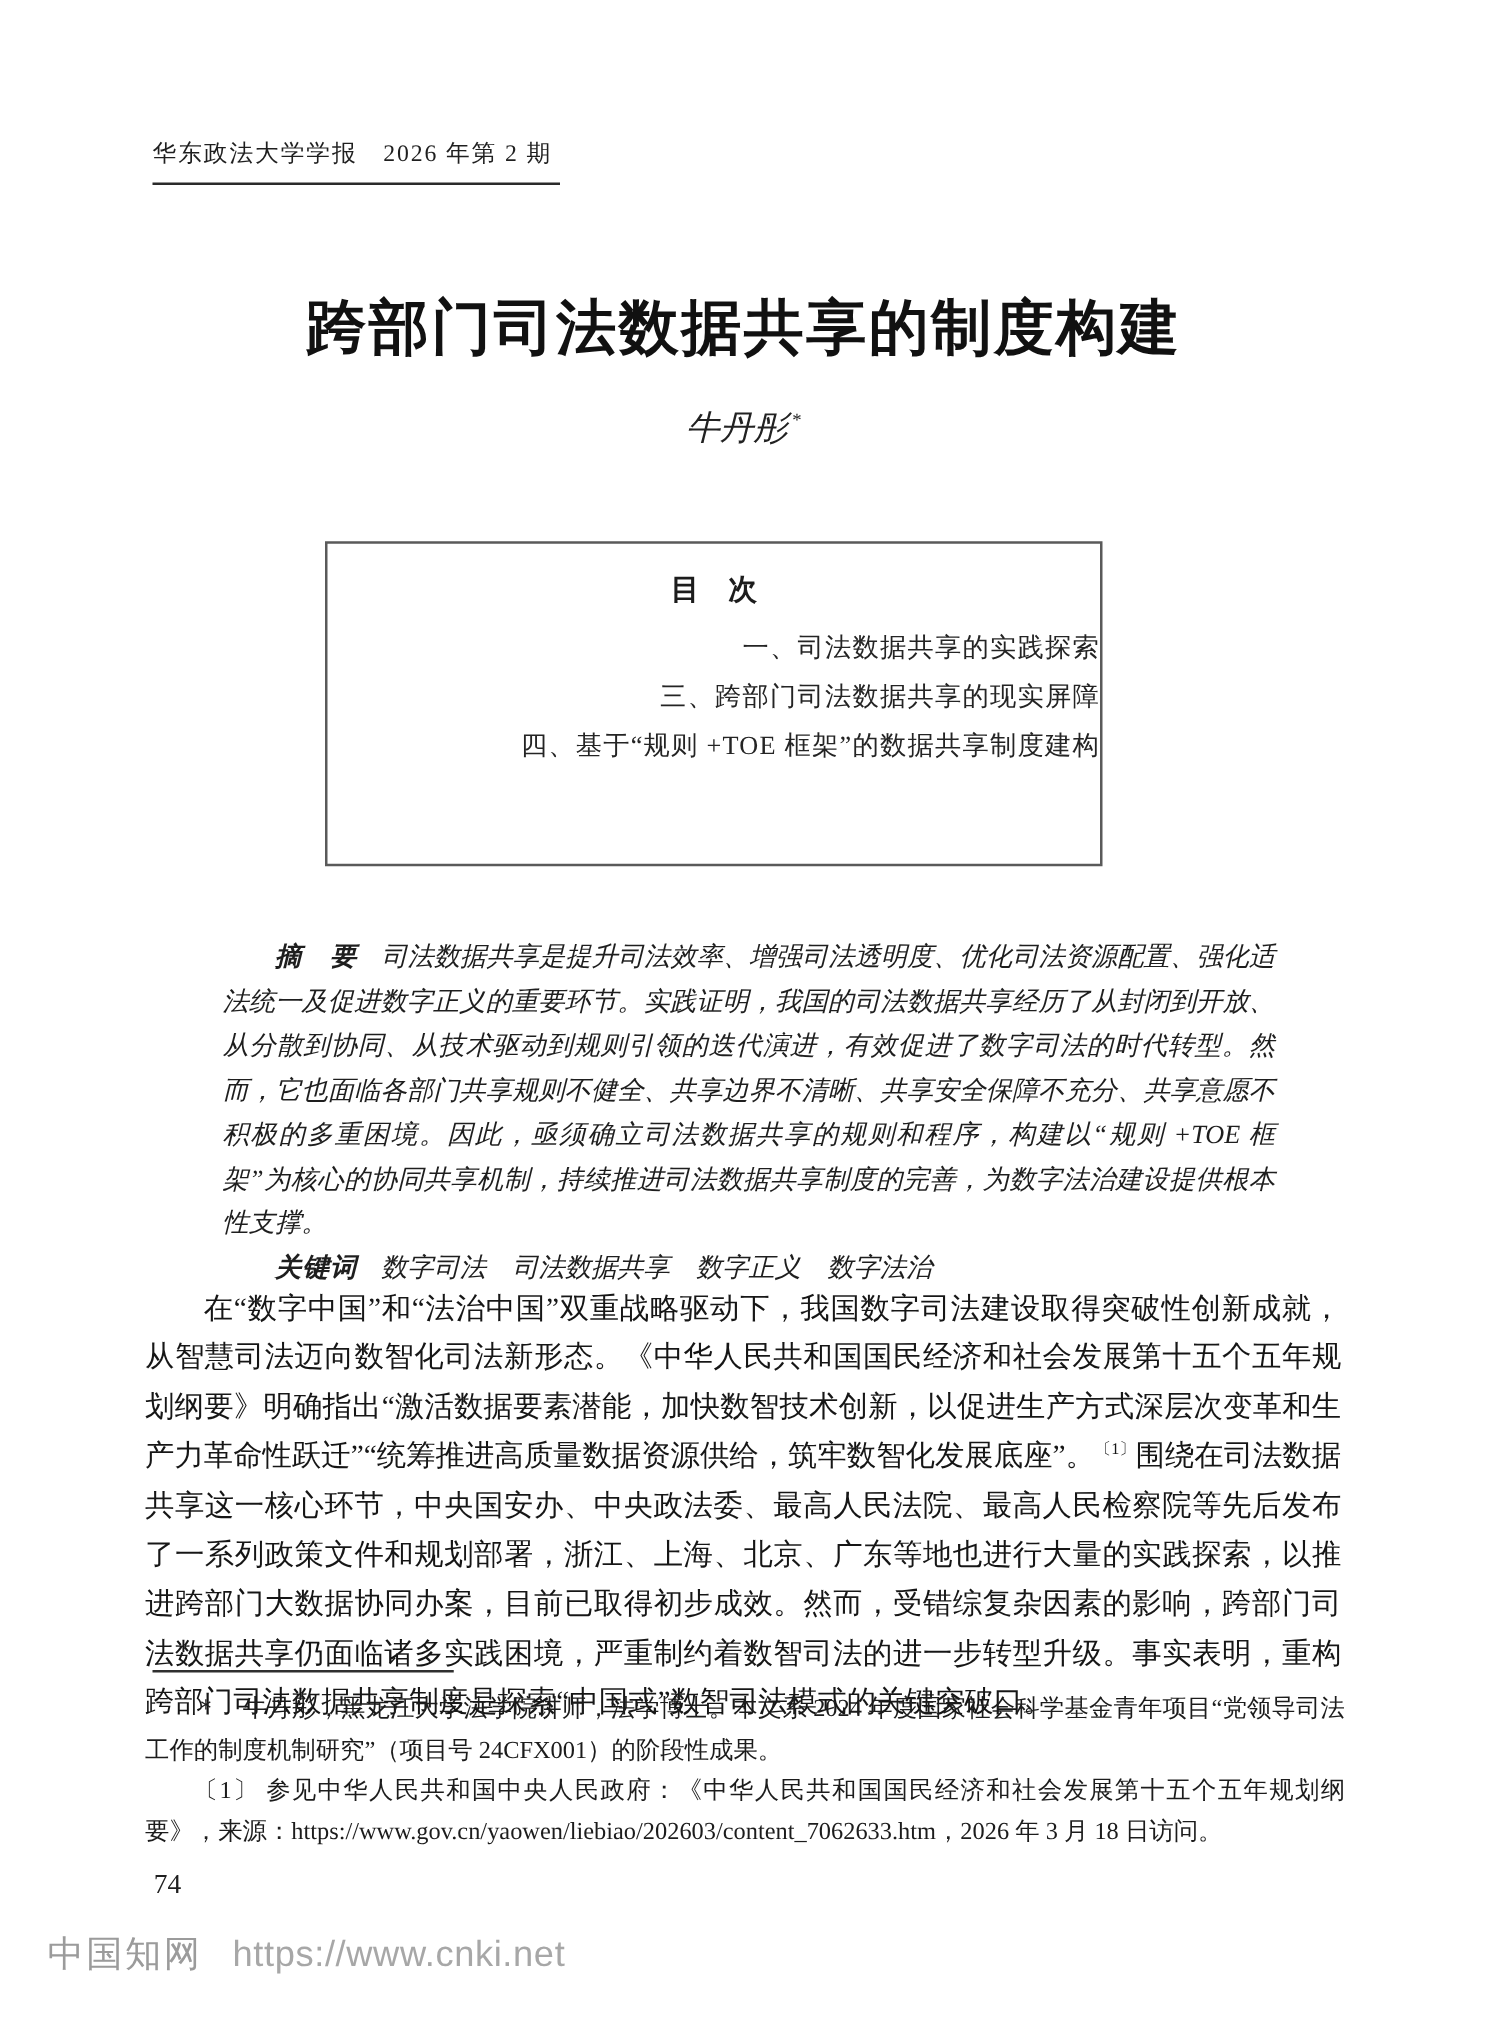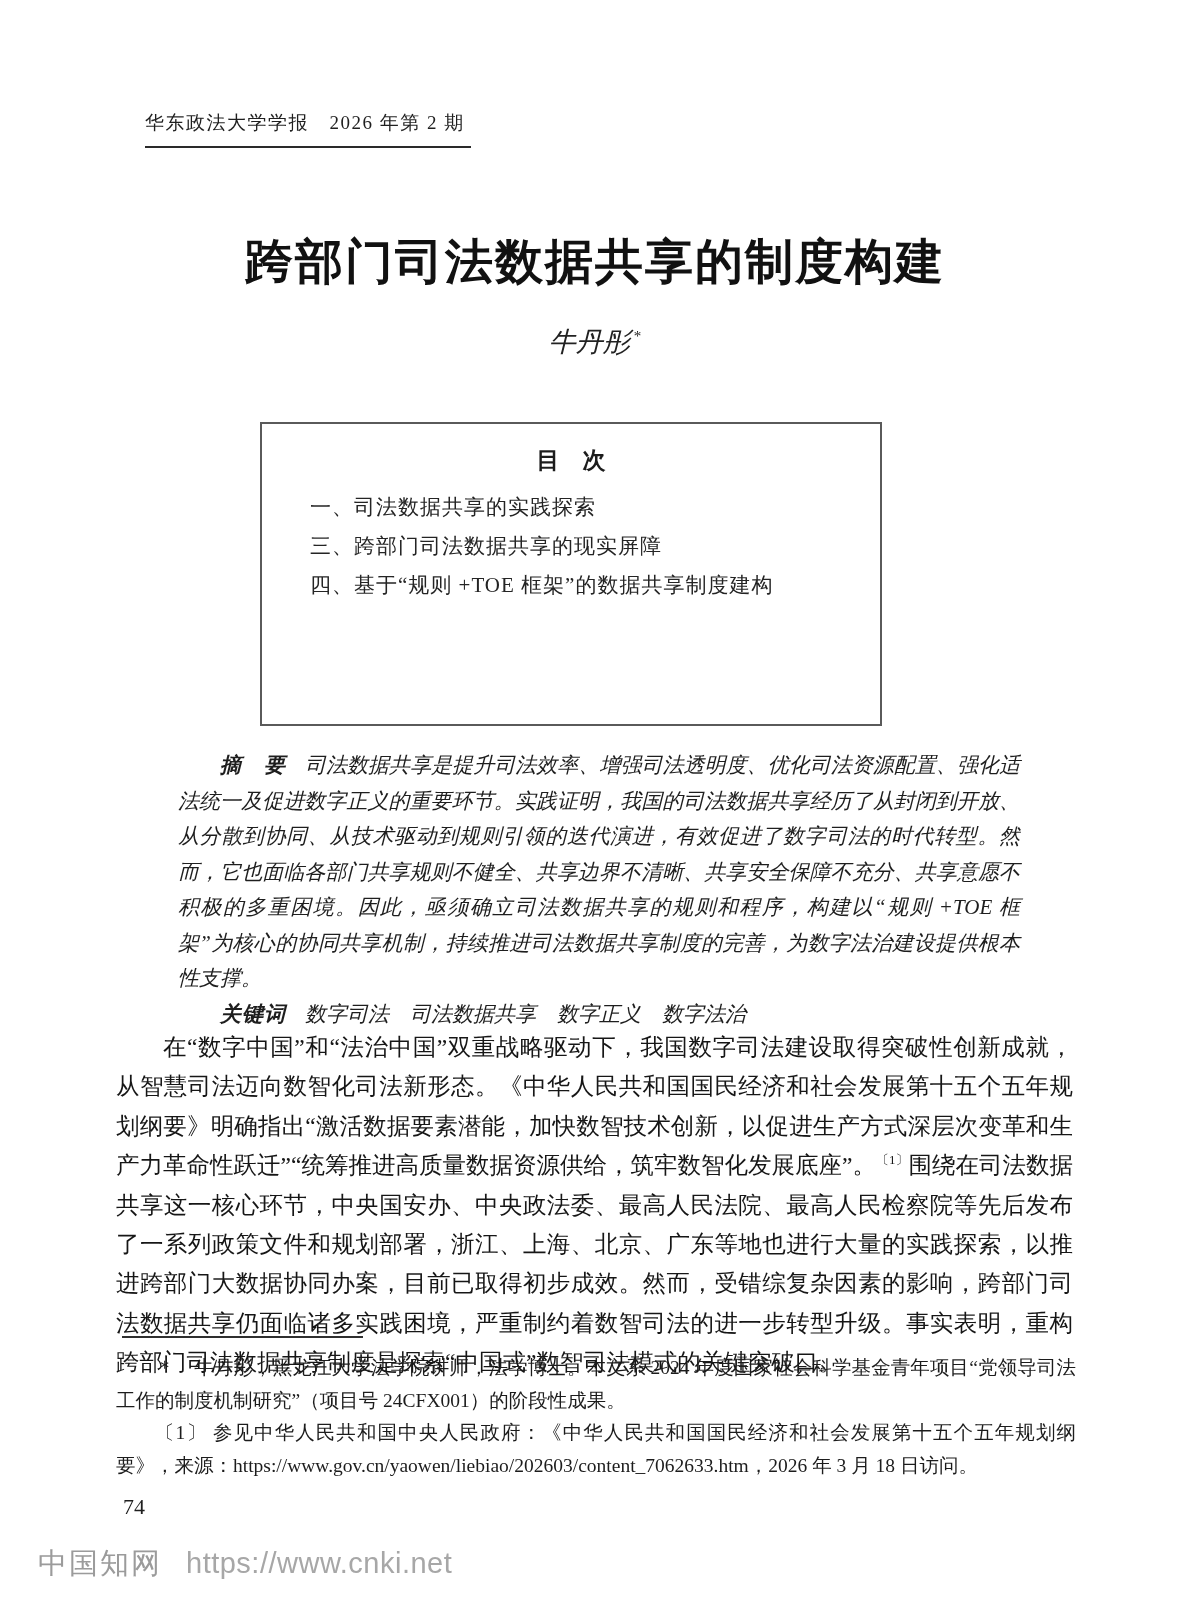--- a/index.html
+++ b/index.html
@@ -13,21 +13,20 @@
     overflow: hidden;
   }
   .journal-header {
     position: absolute;
     left: 122px; top: 110px;
     font-size: 19px;
     letter-spacing: 1.5px;
     color: #1f1f1f;
     border-bottom: 2px solid #2a2a2a;
     padding: 0 6px 10px 0;
-    margin-left: 23px;
   }
   .article-title {
     position: absolute;
     left: 0; top: 230px;
     width: 100%;
     text-align: center;
     font-size: 48px;
     font-weight: 700;
     letter-spacing: 2px;
     color: #111;
@@ -42,37 +41,38 @@
     color: #222;
   }
   .article-author sup {
     font-size: 15px;
     font-style: normal;
     vertical-align: super;
     margin-left: 4px;
   }
   .toc-box {
     position: absolute;
-    left: 260px; top: 422px;
-    width: 622px; height: 304px;
+    left: 260px; top: 433px;
+    width: 622px; height: 260px;
     border: 2px solid #5a5a5a;
     box-sizing: border-box;
   }
   .toc-heading {
     margin-top: 21px;
     text-align: center;
     font-size: 23px;
     font-weight: 700;
     color: #1c1c1c;
   }
   .toc-items {
     margin: 12px 0 0 48px;
     font-size: 21px;
     letter-spacing: 1px;
     color: #242424;
+    text-align: right;
   }
   .toc-item { line-height: 39px; }
   .abstract-block {
     position: absolute;
     left: 178px; top: 748px;
     width: 842px;
     font-size: 21px;
     line-height: 35.5px;
     font-style: italic;
     text-align: justify;

